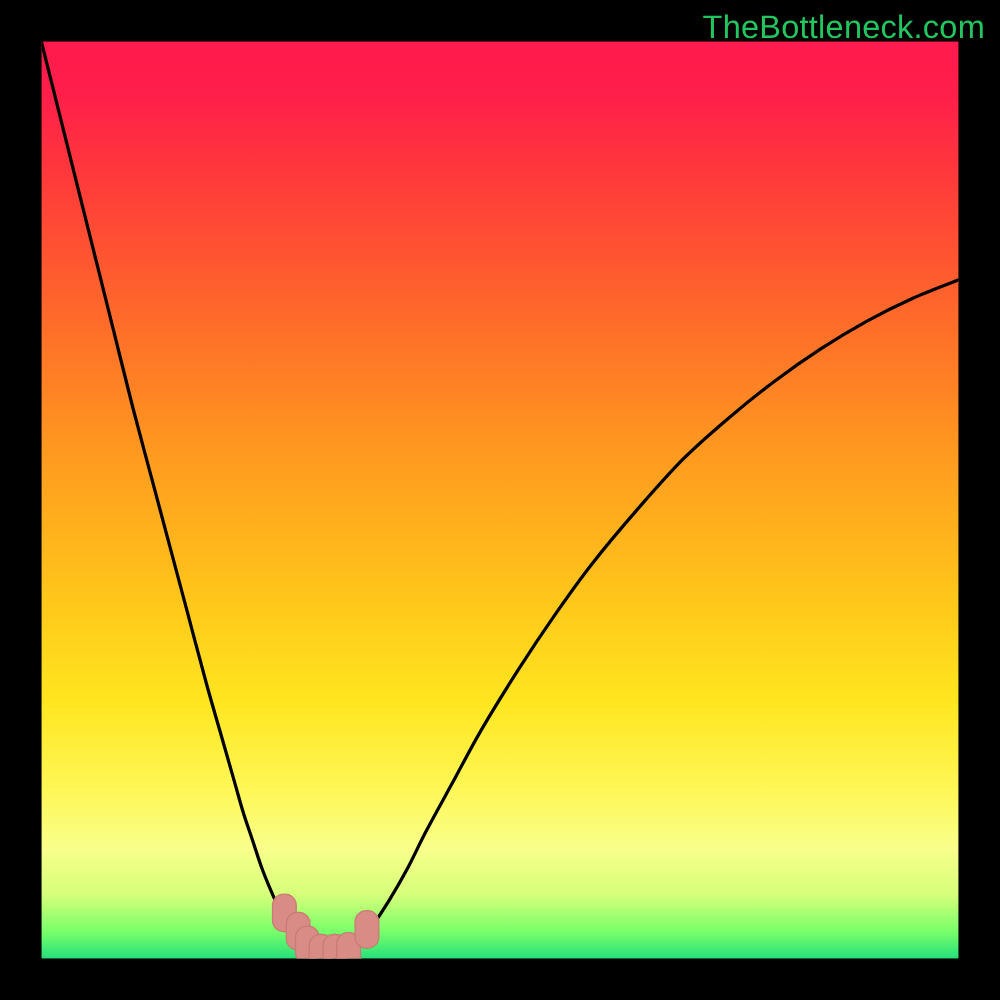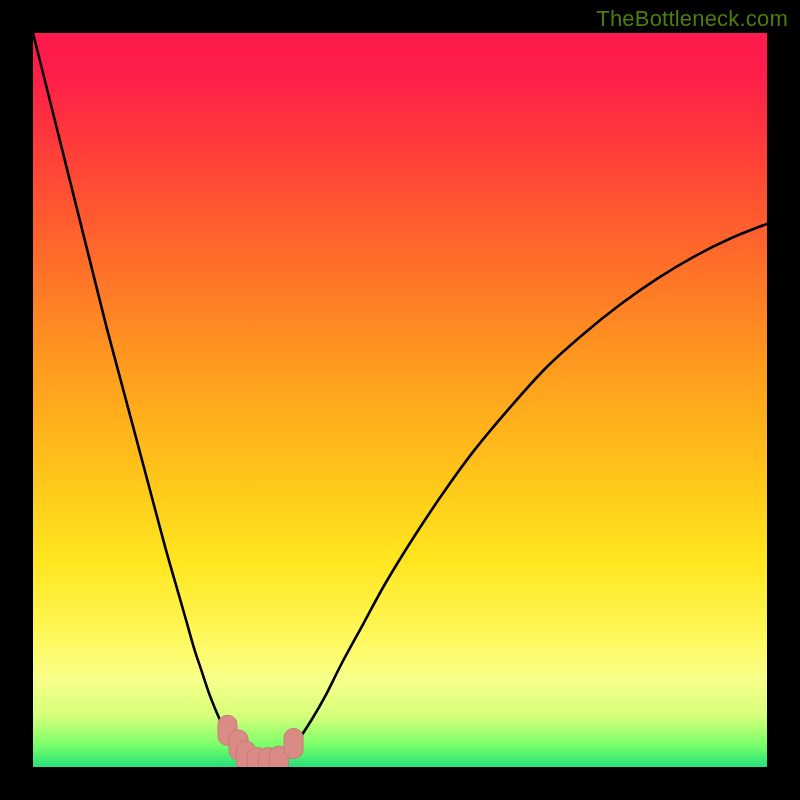--- a/index.html
+++ b/index.html
@@ -24,22 +24,22 @@
     left: 33px;
     top: 33px;
     width: 734px;
     height: 734px;
     overflow: hidden;
   }
   .watermark {
     position: absolute;
     top: 6px;
     right: 12px;
-    color: #4d7c0f;
-    font-size: 22px;
+    color: #22c55e;
+    font-size: 26px;
     letter-spacing: 0.2px;
     font-weight: 500;
   }
   svg {
     display: block;
   }
 </style>
 </head>
 <body>
 

